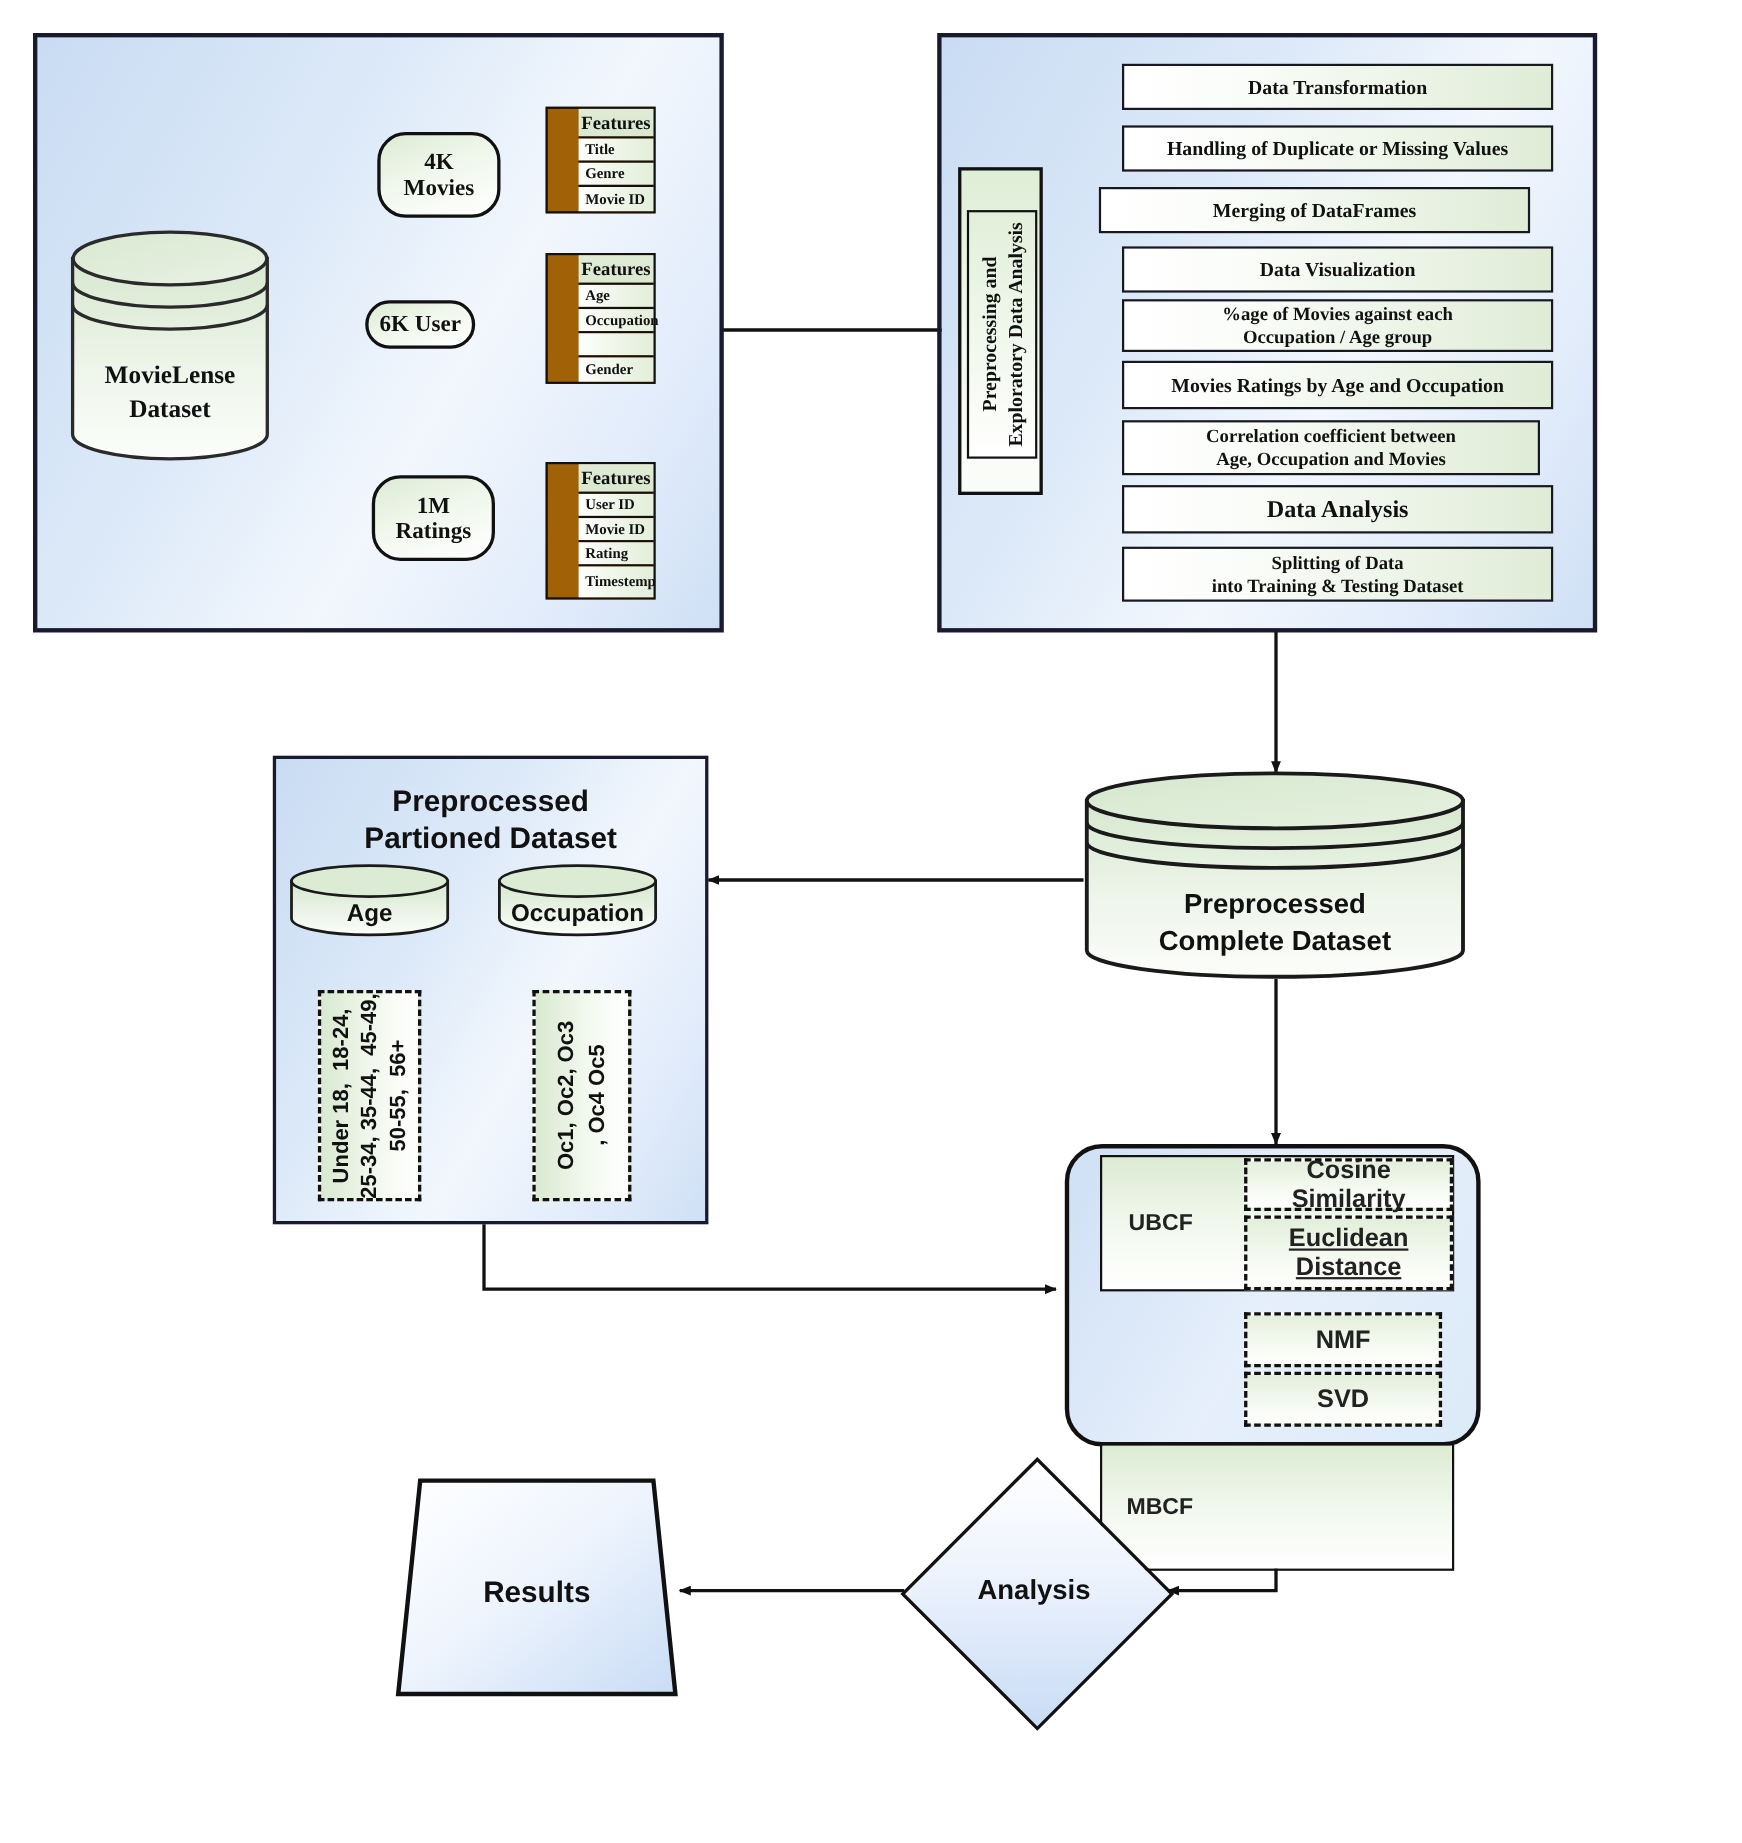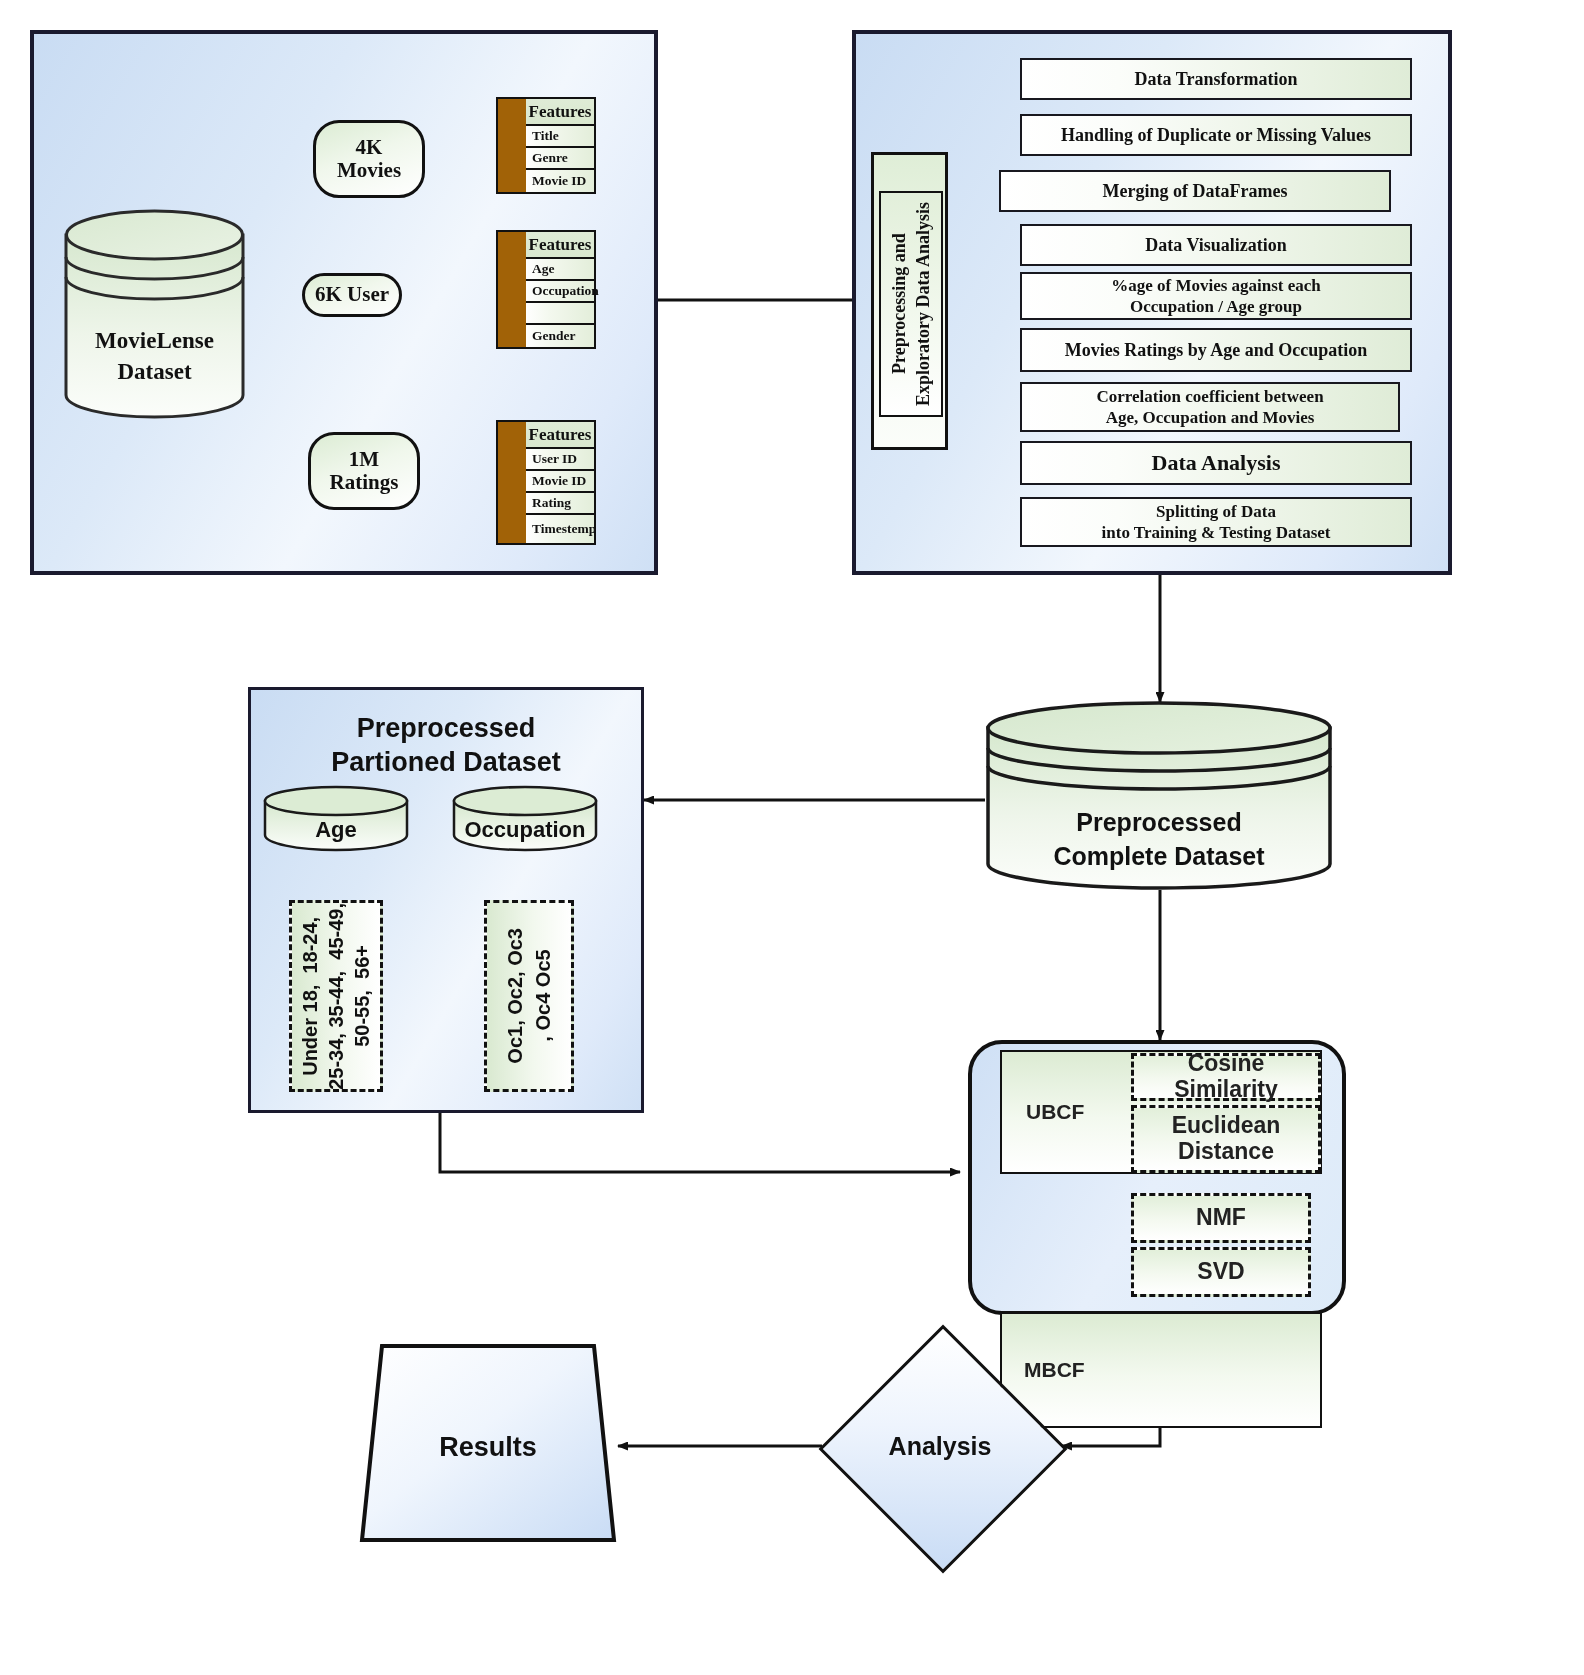--- a/index.html
+++ b/index.html
@@ -73,20 +73,21 @@
     border: 3px solid #111;
     border-radius: 26px;
     background: linear-gradient(160deg, #dcecd4 0%, #f0f7ec 45%, #ffffff 100%);
     display: flex; align-items: center; justify-content: center;
     text-align: center;
     font-family: "Liberation Serif", serif;
     font-weight: bold;
     color: #111;
     box-sizing: border-box;
     line-height: 1.1;
+    margin-left: 30px;
   }
 
   
   .cyl-wrap { position: absolute; }
   .cyl-label {
     position: absolute;
     width: 100%;
     text-align: center;
     font-family: "Liberation Serif", serif;
     font-weight: bold;
@@ -365,21 +366,21 @@
   <div class="vert sans" style="font-size:20px; line-height:1.4; color:#111;">Oc1, Oc2, Oc3
 , Oc4 Oc5</div>
 </div>
 
 <div class="cf-outer abs" style="left:968px; top:1040px; width:378px; height:275px;"></div>
 
 <div class="cf-row abs" style="left:1000px; top:1050px; width:322px; height:124px;">
   <div class="cf-label" style="left:24px; top:48px;">UBCF</div>
 </div>
 <div class="dbox-h abs" style="left:1131px; top:1053px; width:190px; height:48px;">Cosine Similarity</div>
-<div class="dbox-h abs" style="left:1131px; top:1105px; width:190px; height:68px; white-space:pre-line;">Euclidean
+<div class="dbox-h abs" style="left:1131px; top:1105px; width:190px; height:68px; white-space:pre-line;text-decoration:underline;">Euclidean
 Distance</div>
 
 <div class="cf-row abs" style="left:1000px; top:1188px; width:322px; height:116px;">
   <div class="cf-label" style="left:22px; top:44px;">MBCF</div>
 </div>
 <div class="dbox-h abs" style="left:1131px; top:1193px; width:180px; height:50px;">NMF</div>
 <div class="dbox-h abs" style="left:1131px; top:1247px; width:180px; height:50px;">SVD</div>
 
 <div class="abs" style="left:820px; top:1326px; width:240px; height:240px;">
   <div class="diamond" style="position:absolute; left:35px; top:35px;"></div>

